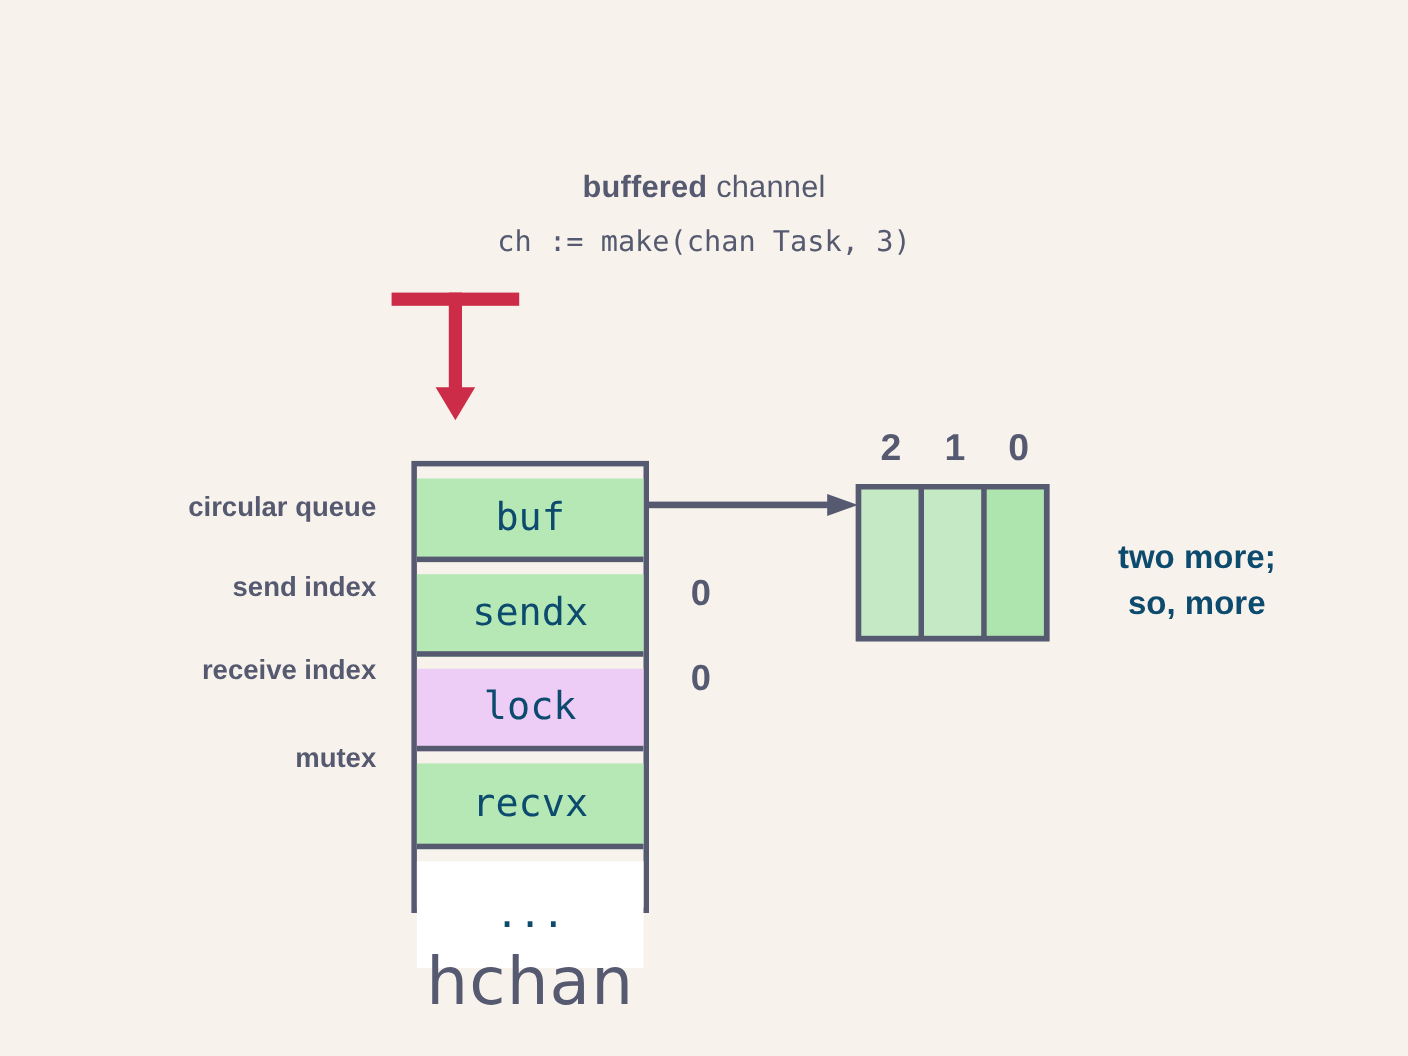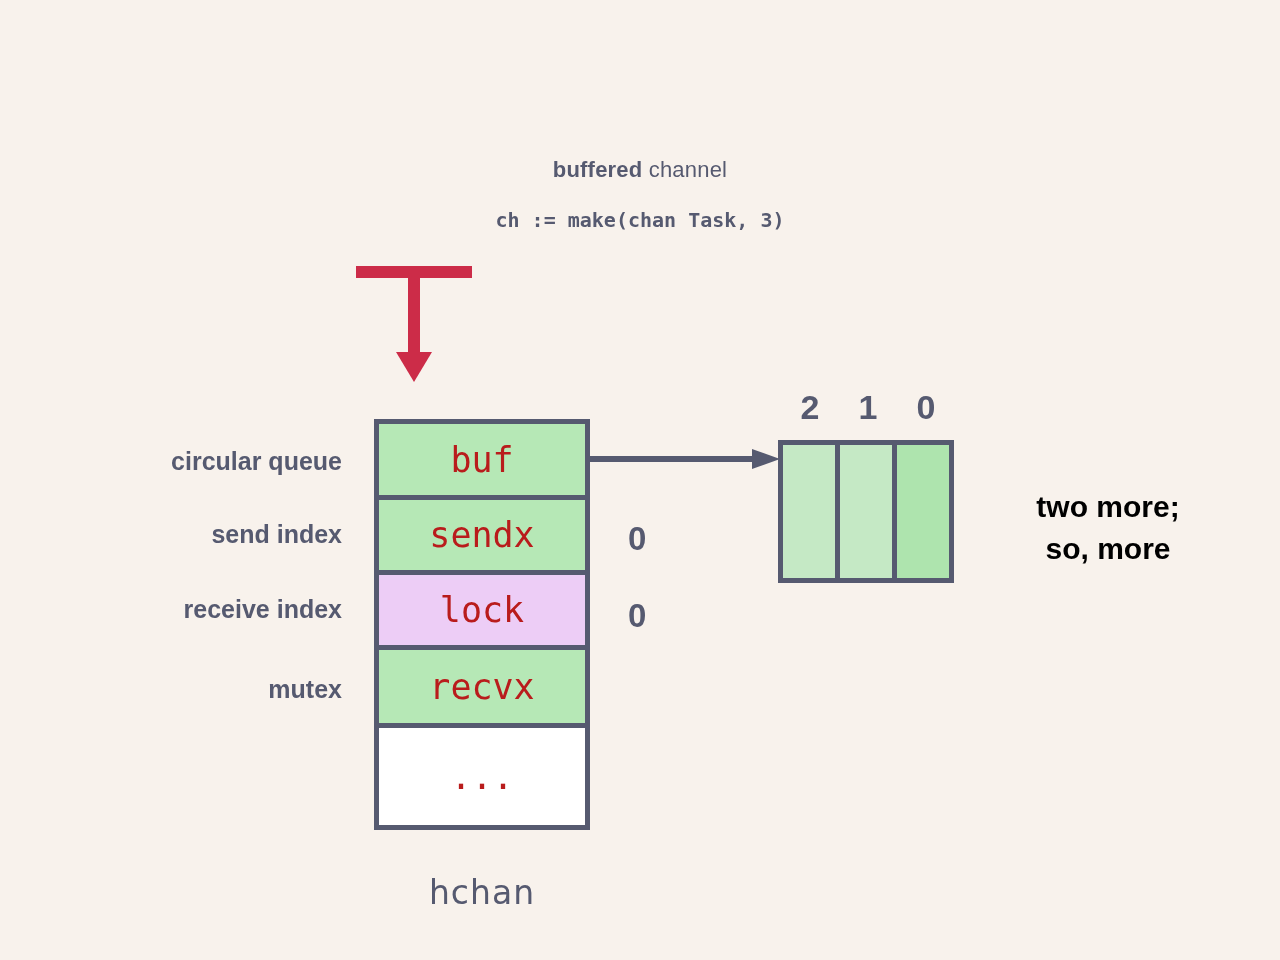--- a/index.html
+++ b/index.html
@@ -24,32 +24,32 @@
   .title-line {
     position: absolute;
     left: 0;
     width: 1280px;
     text-align: center;
     color: #565a70;
     white-space: pre;
   }
   #title-main {
     top: 148px;
-    font-size: 22px;
+    font-size: 28px;
     line-height: 44px;
     letter-spacing: 0.2px;
   }
   #title-main .strong { font-weight: 700; }
   #title-main .light  { font-weight: 400; }
   #title-code {
     top: 199px;
     font-family: "DejaVu Sans Mono", monospace;
-    font-size: 20px;
+    font-size: 26px;
     line-height: 42px;
-    font-weight: 700;
+    font-weight: 400;
     letter-spacing: 0px;
   }
 
   
   #red-arrow {
     position: absolute;
     left: 352px;
     top: 258px;
     width: 130px;
     height: 125px;
@@ -68,22 +68,23 @@
   }
   .hchan-row {
     position: relative;
     box-sizing: border-box;
     border-bottom: 5px solid #565a70;
     display: flex;
     align-items: center;
     justify-content: center;
     font-family: "DejaVu Sans Mono", monospace;
     font-size: 35px;
-    color: #b91c1c;
+    color: #0c4a6e;
     letter-spacing: 0px;
+    margin-top: 11px;
   }
   .hchan-row.last { border-bottom: none; }
   .row-green  { background: #b6e8b6; }
   .row-purple { background: #edcdf6; }
   .row-white  { background: #ffffff; }
 
   
   .left-label {
     position: absolute;
     right: 938px; 
@@ -145,39 +146,39 @@
     text-align: center;
     font-size: 34px;
     font-weight: 700;
     color: #565a70;
     line-height: 38px;
   }
 
   
   #right-caption {
     position: absolute;
-    left: 993px;
+    left: 973px;
     top: 486px;
     width: 230px;
     text-align: center;
     font-size: 30px;
     font-weight: 700;
-    color: #000000;
+    color: #0c4a6e;
     line-height: 42px;
   }
 
   
   #hchan-caption {
     position: absolute;
     left: 374px;
     top: 864px;
     width: 216px;
     text-align: center;
     font-family: "DejaVu Sans", sans-serif;
-    font-size: 33px;
+    font-size: 60px;
     font-weight: 400;
     color: #565a70;
     line-height: 58px;
     letter-spacing: 1px;
   }
 </style>
 </head>
 <body>
 
 <div id="stage">

